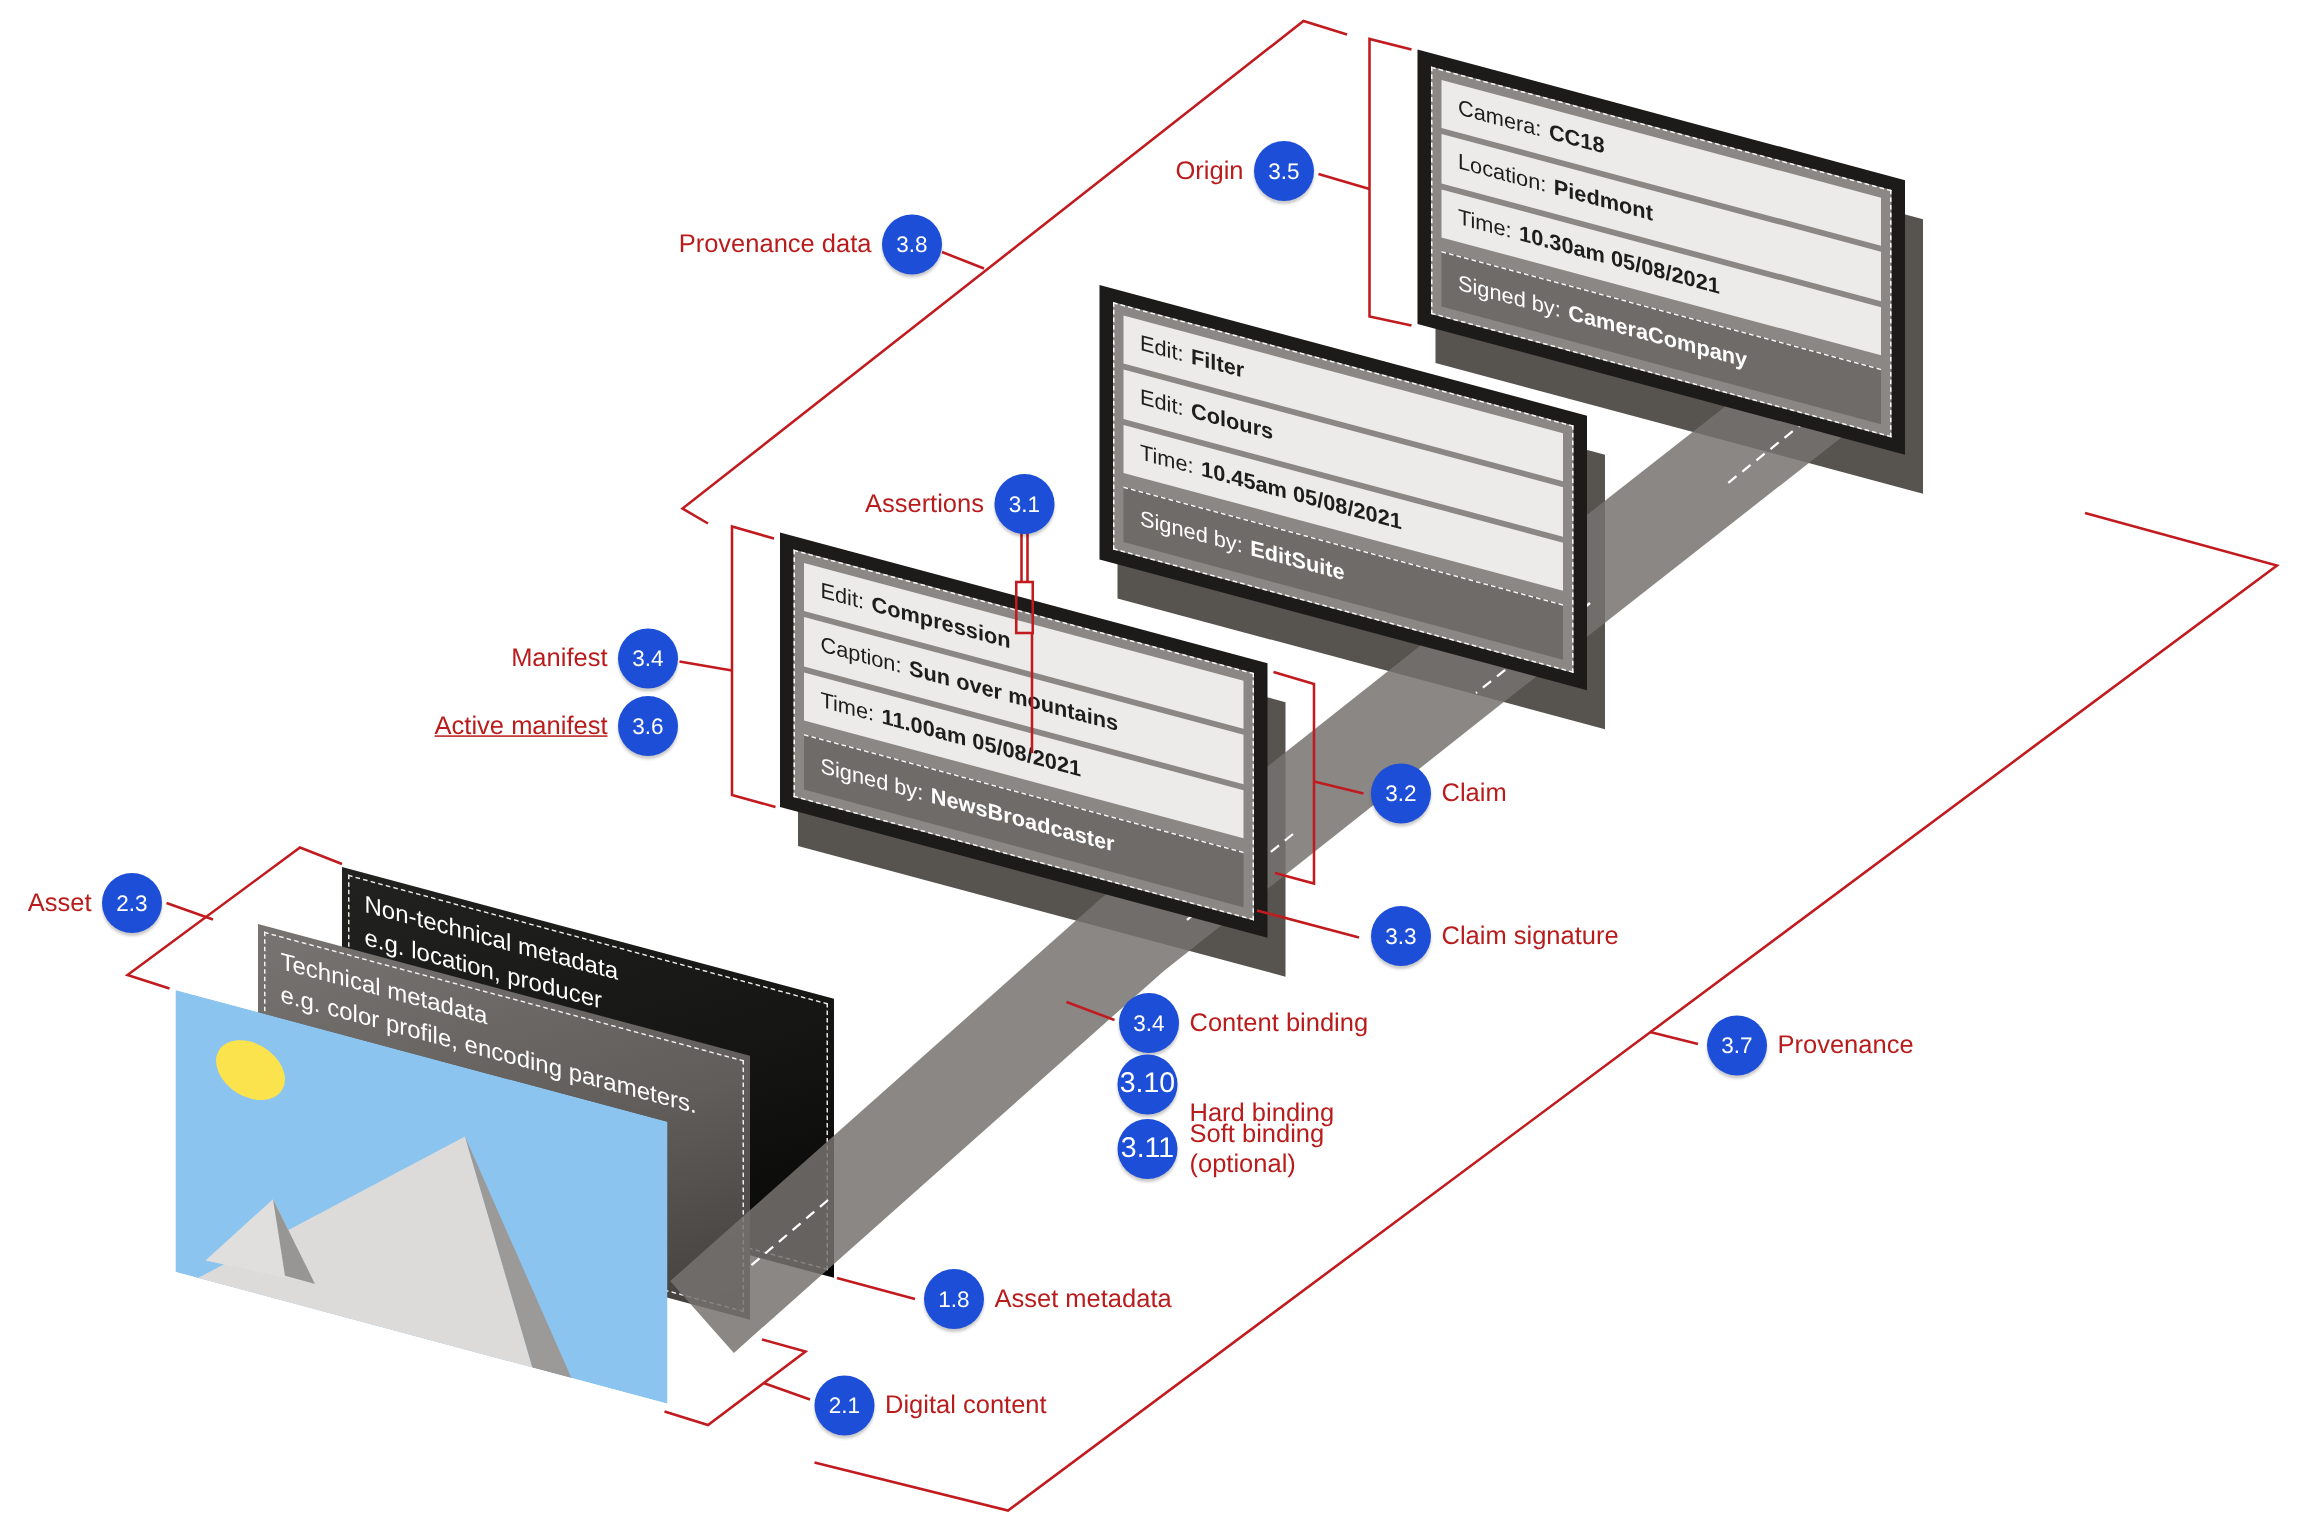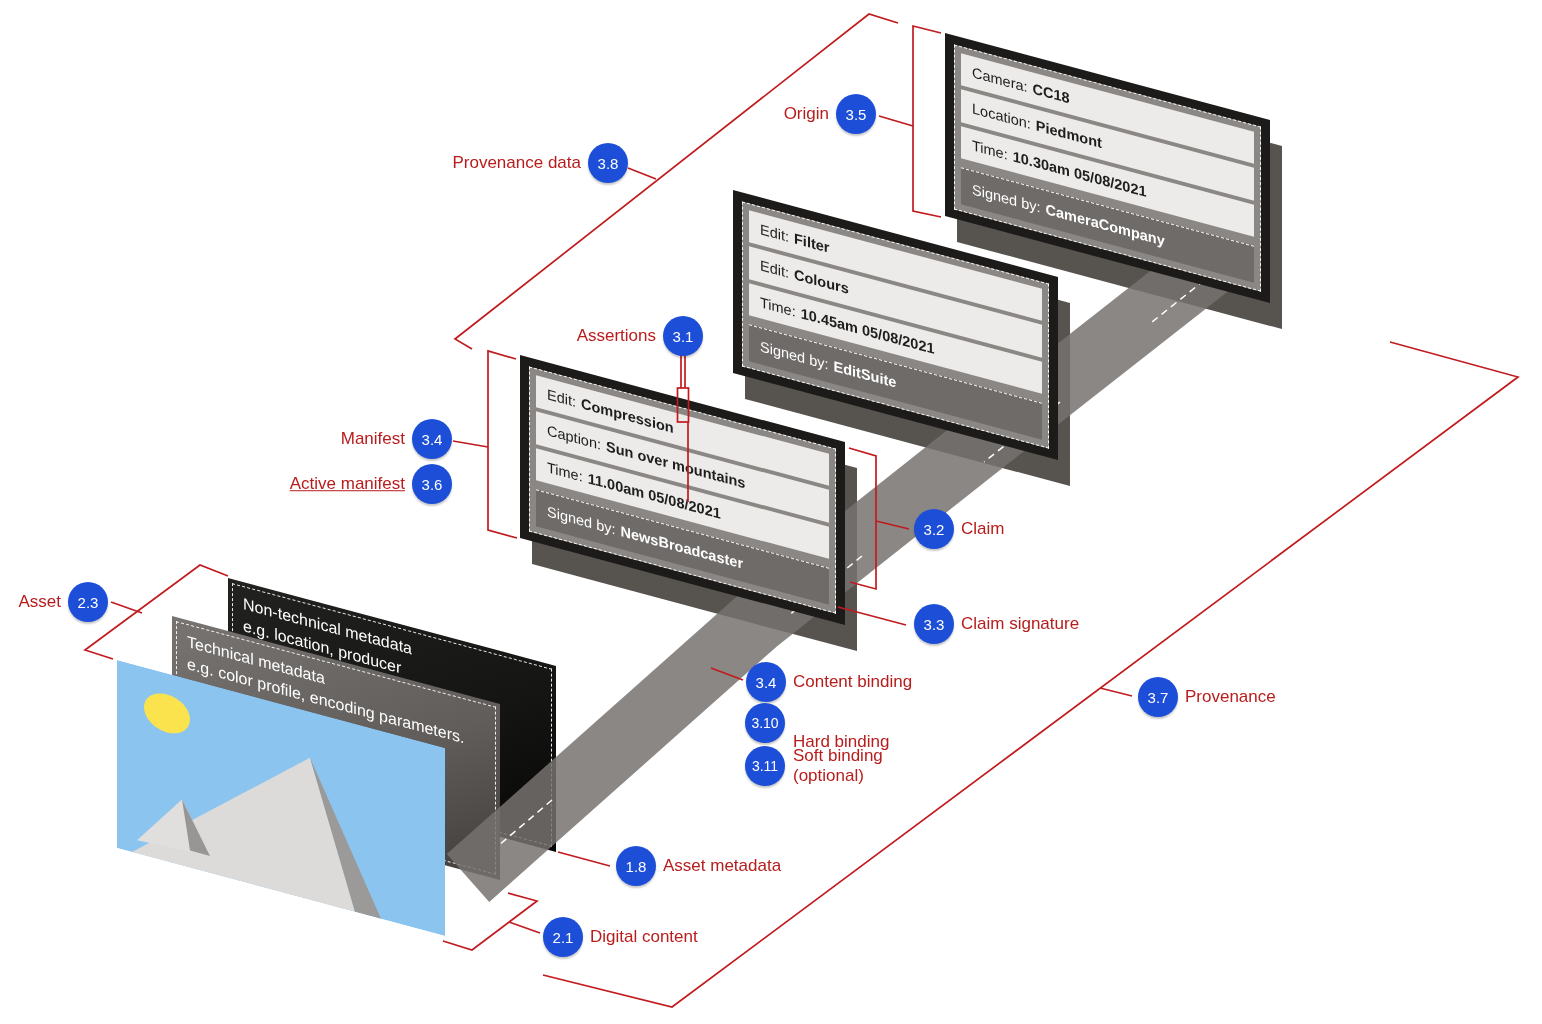--- a/index.html
+++ b/index.html
@@ -39,21 +39,21 @@
       box-sizing:border-box;white-space:nowrap;}
   .pfooter b{margin-left:5px;}
 
   
   .overlay-svg{position:absolute;inset:0;z-index:8;pointer-events:none;}
 
   
   .badge{position:absolute;width:40px;height:40px;border-radius:50%;background:#1d4ed8;
       color:#fff;font-weight:normal;font-size:15px;display:flex;align-items:center;justify-content:center;
       transform:translate(-50%,-50%);z-index:9;box-shadow:0 2px 2px rgba(0,0,0,.22);}
-  .badge.small{font-size:14px;}
+  .badge.small{font-size:19px;}
   .lbl{position:absolute;font-size:17px;color:#b91c1c;white-space:nowrap;z-index:9;
       transform:translate(0,-50%);line-height:1.15;}
   .lbl.left{text-align:right;}
 </style>
 </head>
 <body>
 
 <div class="stage">
 
   <div class="iso mcard mcard-dark">

